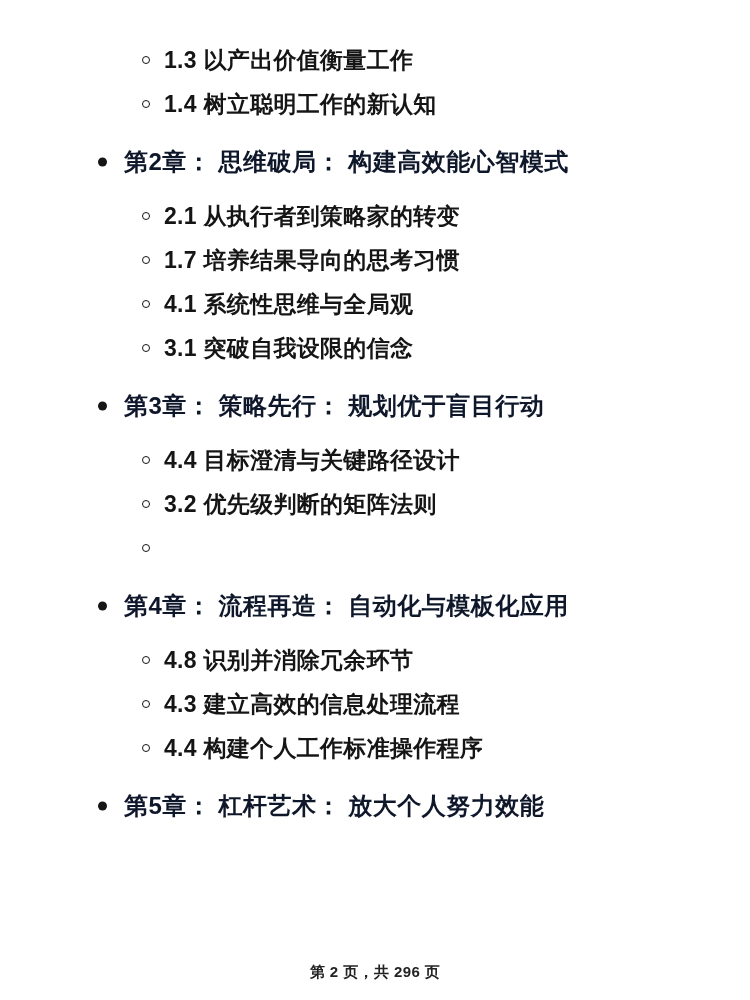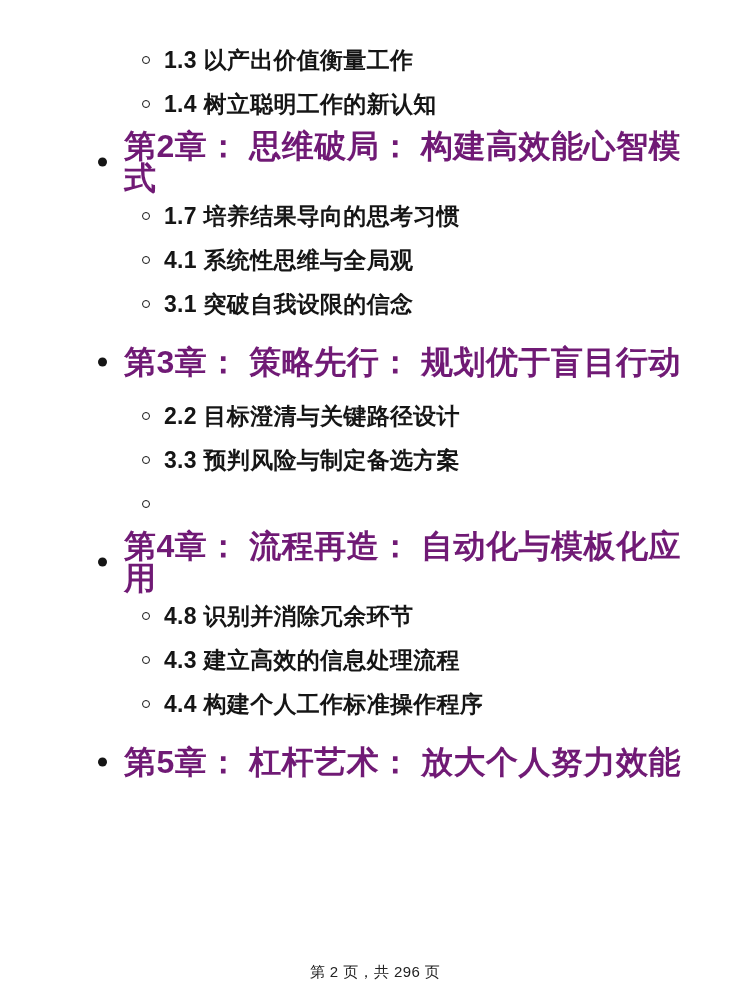--- a/index.html
+++ b/index.html
@@ -24,25 +24,25 @@
   }
   .toc-list {
     list-style: none;
     margin: 0;
     padding: 0;
   }
   .chapter-item {
     position: relative;
     margin: 0;
     padding: 0 0 0 64px;
-    font-size: 32px;
+    font-size: 24px;
     font-weight: bold;
     letter-spacing: 0.5px;
     line-height: 1.0;
-    color: #701a75;
+    color: #0f172a;
   }
   .chapter-item .bullet {
     position: absolute;
     left: 38px;
     top: 50%;
     transform: translateY(-50%);
     width: 9px;
     height: 9px;
     border-radius: 50%;
     background: #151515;
@@ -83,21 +83,21 @@
   .gap-after-chapter {
     height: 10px;
   }
   .footer {
     position: absolute;
     left: 0;
     right: 0;
     bottom: 18px;
     text-align: center;
     font-size: 15px;
-    font-weight: normal;
+    font-weight: bold;
     color: #232323;
     letter-spacing: 0.4px;
   }
 </style>
 </head>
 <body>
 
 <div class="page">
 
   <ul class="toc-list">
@@ -120,20 +120,26 @@
 
     <li class="row">
       <div class="chapter-item">
         <span class="bullet"></span>
         <span>第2章： 思维破局： 构建高效能心智模式</span>
       </div>
     </li>
 
     <li class="gap-after-chapter"></li>
 
+    <li class="row section">
+      <div class="section-item">
+        <span class="bullet-hollow"></span>
+        <span>2.1 从执行者到策略家的转变</span>
+      </div>
+    </li>
 
     <li class="row section">
       <div class="section-item">
         <span class="bullet-hollow"></span>
         <span>1.7 培养结果导向的思考习惯</span>
       </div>
     </li>
 
     <li class="row section">
       <div class="section-item">
@@ -156,31 +162,31 @@
         <span class="bullet"></span>
         <span>第3章： 策略先行： 规划优于盲目行动</span>
       </div>
     </li>
 
     <li class="gap-after-chapter"></li>
 
     <li class="row section">
       <div class="section-item">
         <span class="bullet-hollow"></span>
-        <span>2.2 目标澄清与关键路径设计</span>
-      </div>
-    </li>
-
-
-    <li class="row section">
-      <div class="section-item">
-        <span class="bullet-hollow"></span>
-        <span>3.3 预判风险与制定备选方案</span>
-      </div>
-    </li>
+        <span>4.4 目标澄清与关键路径设计</span>
+      </div>
+    </li>
+
+    <li class="row section">
+      <div class="section-item">
+        <span class="bullet-hollow"></span>
+        <span>3.2 优先级判断的矩阵法则</span>
+      </div>
+    </li>
+
 
     <li class="row section">
       <div class="section-item">
         <span class="bullet-hollow"></span>
       </div>
     </li>
 
     <li class="gap-before-chapter"></li>
 
     <li class="row">

